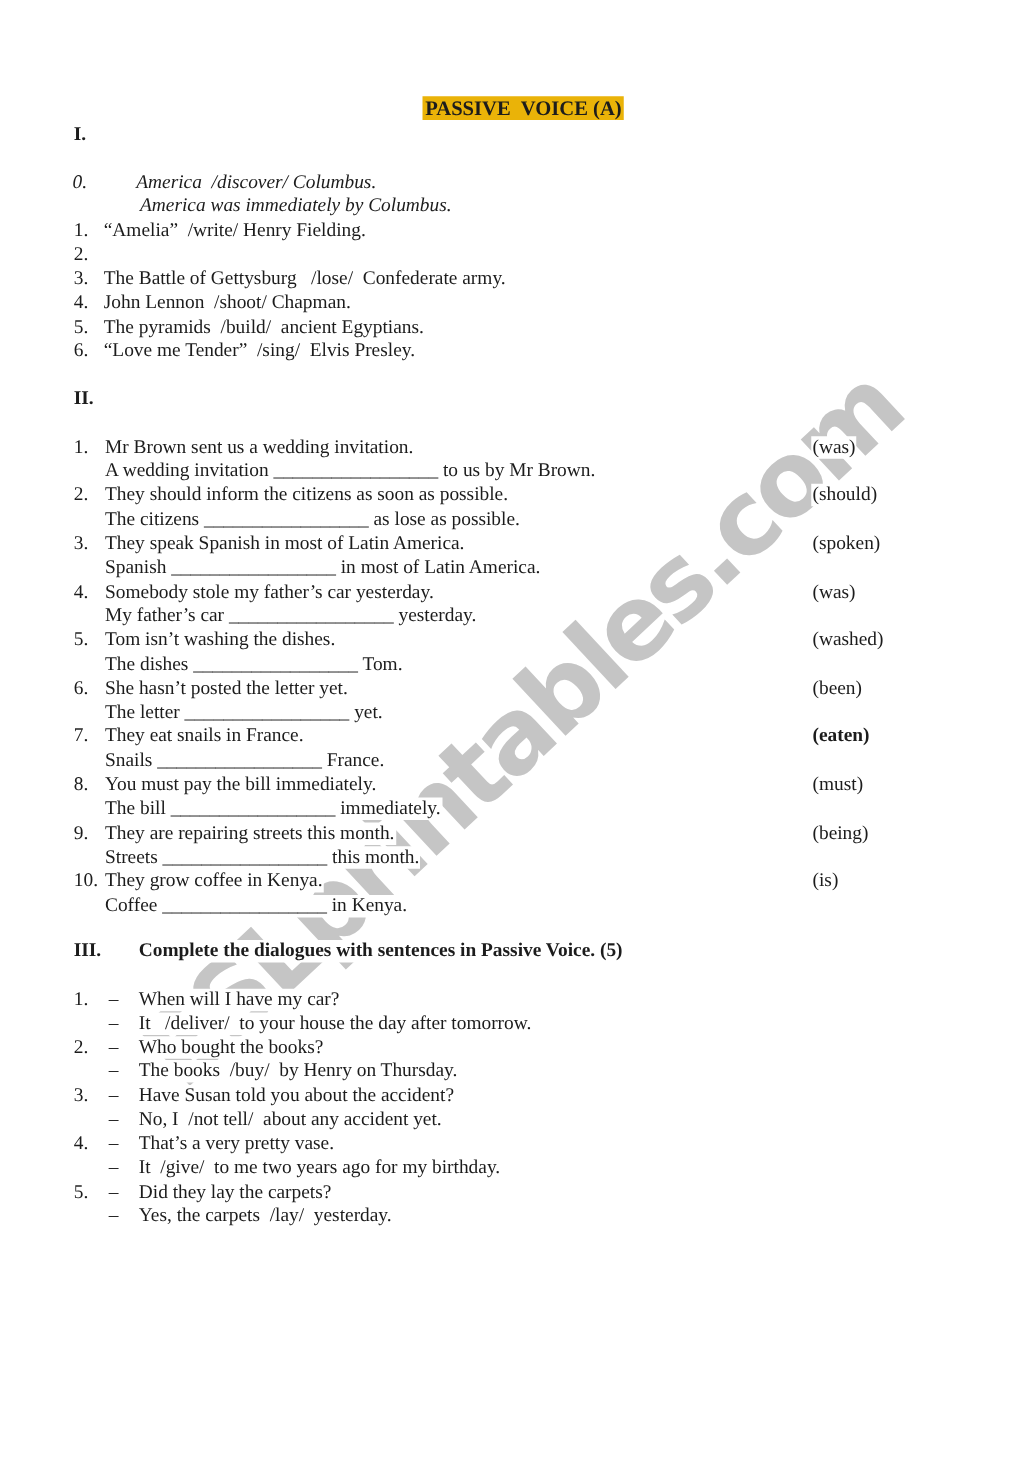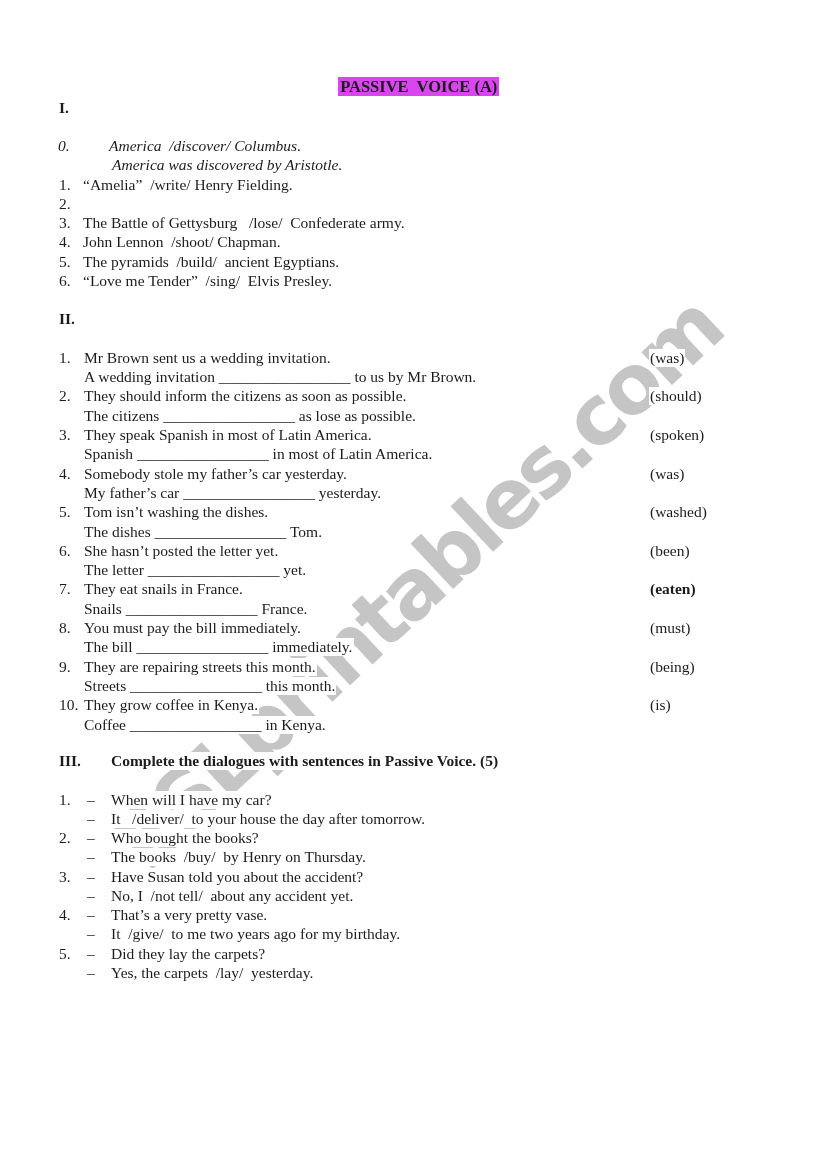--- a/index.html
+++ b/index.html
@@ -37,38 +37,38 @@
   }
   .b{font-weight:bold;}
   .i{font-style:italic;}
   .title{
     left:0;right:0;top:58px;
     text-align:center;
     position:absolute;z-index:2;
     font-size:16.5px;line-height:19px;
     font-weight:bold;white-space:pre;
   }
-  .title span{background:#d946ef;padding:0 2px;margin-top:24px;}
+  .title span{background:#eab308;padding:0 2px;margin-top:24px;}
 </style>
 </head>
 <body>
 
 <div class="page">
 
   <div class="watermark">ESLprintables.com</div>
 
   <div class="title">
     <span>PASSIVE  VOICE (A)</span>
   </div>
 
   <span class="t b" style="left:58px;top:99px">I.</span>
 
   <span class="t i" style="left:57px;top:137px">0.</span>
   <span class="t i" style="left:108px;top:137px">America  /discover/ Columbus.</span>
-  <span class="t i" style="left:111px;top:156px">America was discovered by Aristotle.</span>
+  <span class="t i" style="left:111px;top:156px">America was immediately by Columbus.</span>
 
   <div id="s1-items">
       <span class="t" style="left: 58px; top: 175.8px;">1.</span>
       <span class="t" style="left: 82px; top: 175.8px;">“Amelia”  /write/ Henry Fielding.</span>
       <span class="t" style="left: 58px; top: 195px;">2.</span>
       <span class="t" style="left: 82px; top: 195px; margin-top: 39px;">Aristotle   /teach/  Plato.</span>
       <span class="t" style="left: 58px; top: 214.2px;">3.</span>
       <span class="t" style="left: 82px; top: 214.2px;">The Battle of Gettysburg   /lose/  Confederate army.</span>
       <span class="t" style="left: 58px; top: 233.4px;">4.</span>
       <span class="t" style="left: 82px; top: 233.4px;">John Lennon  /shoot/ Chapman.</span>

